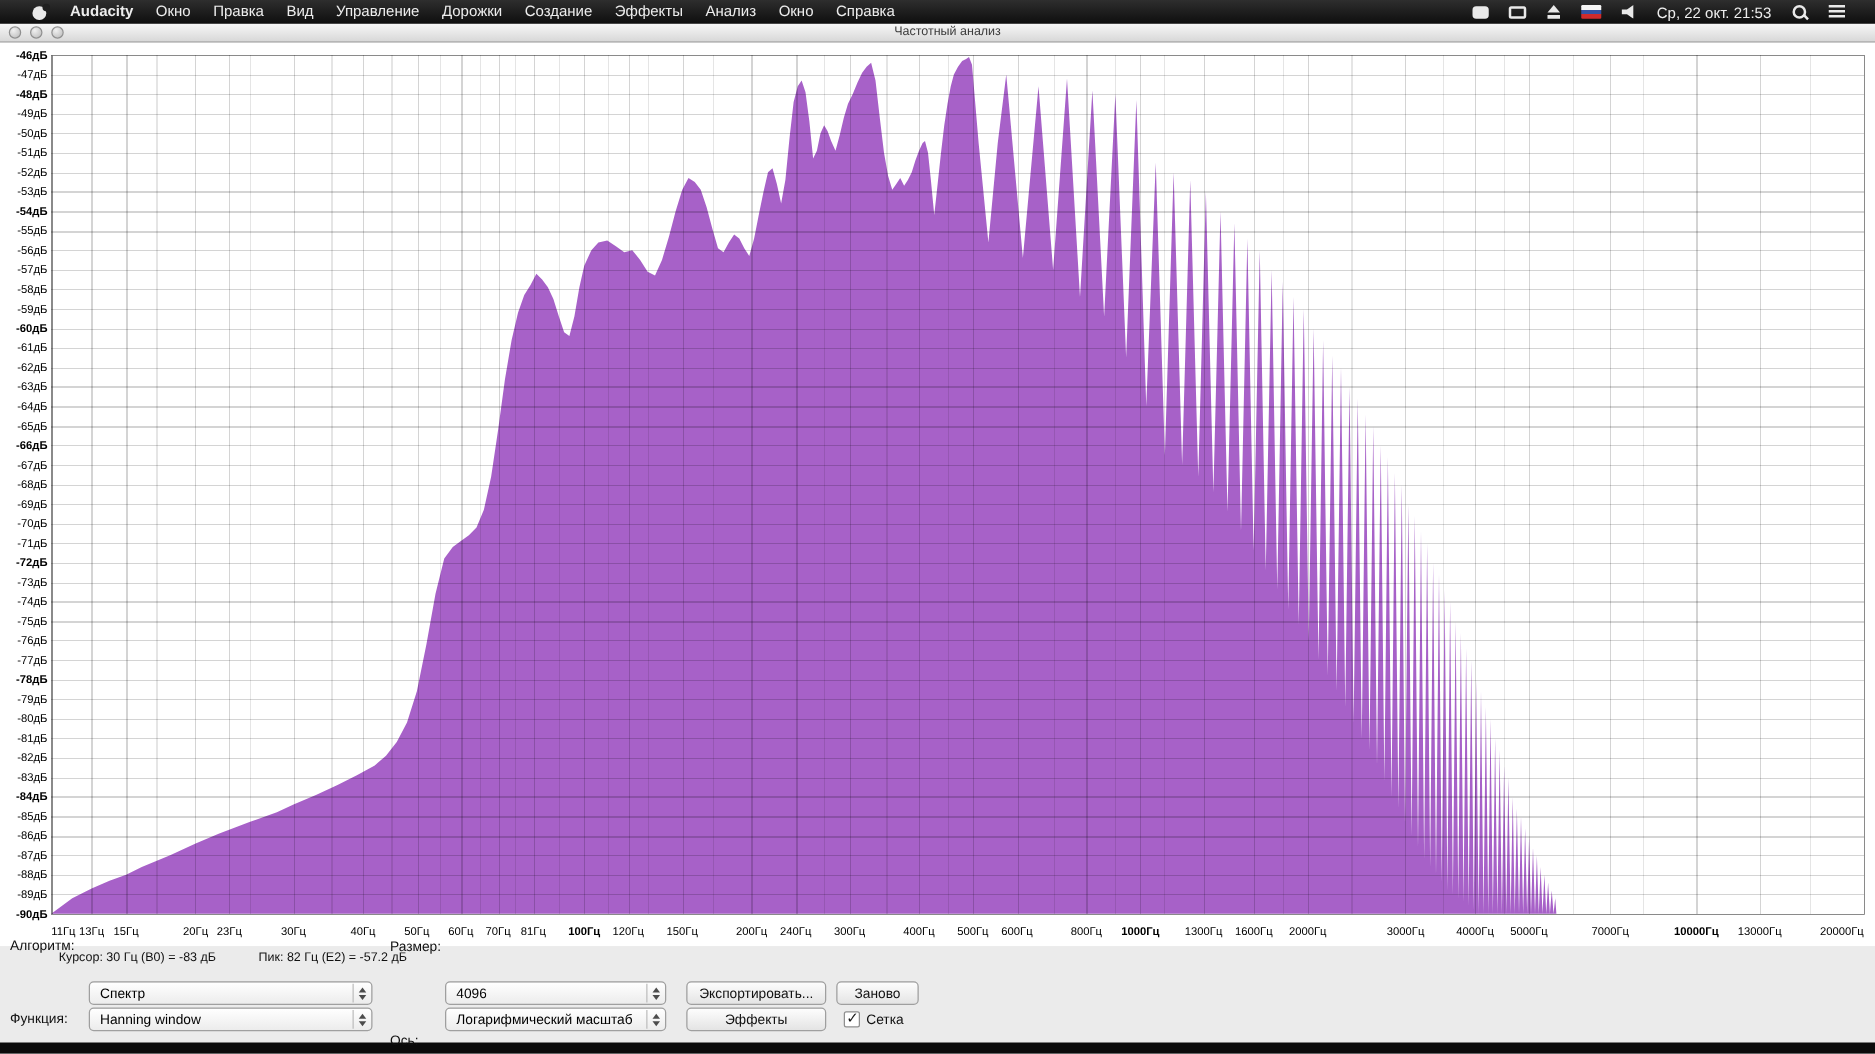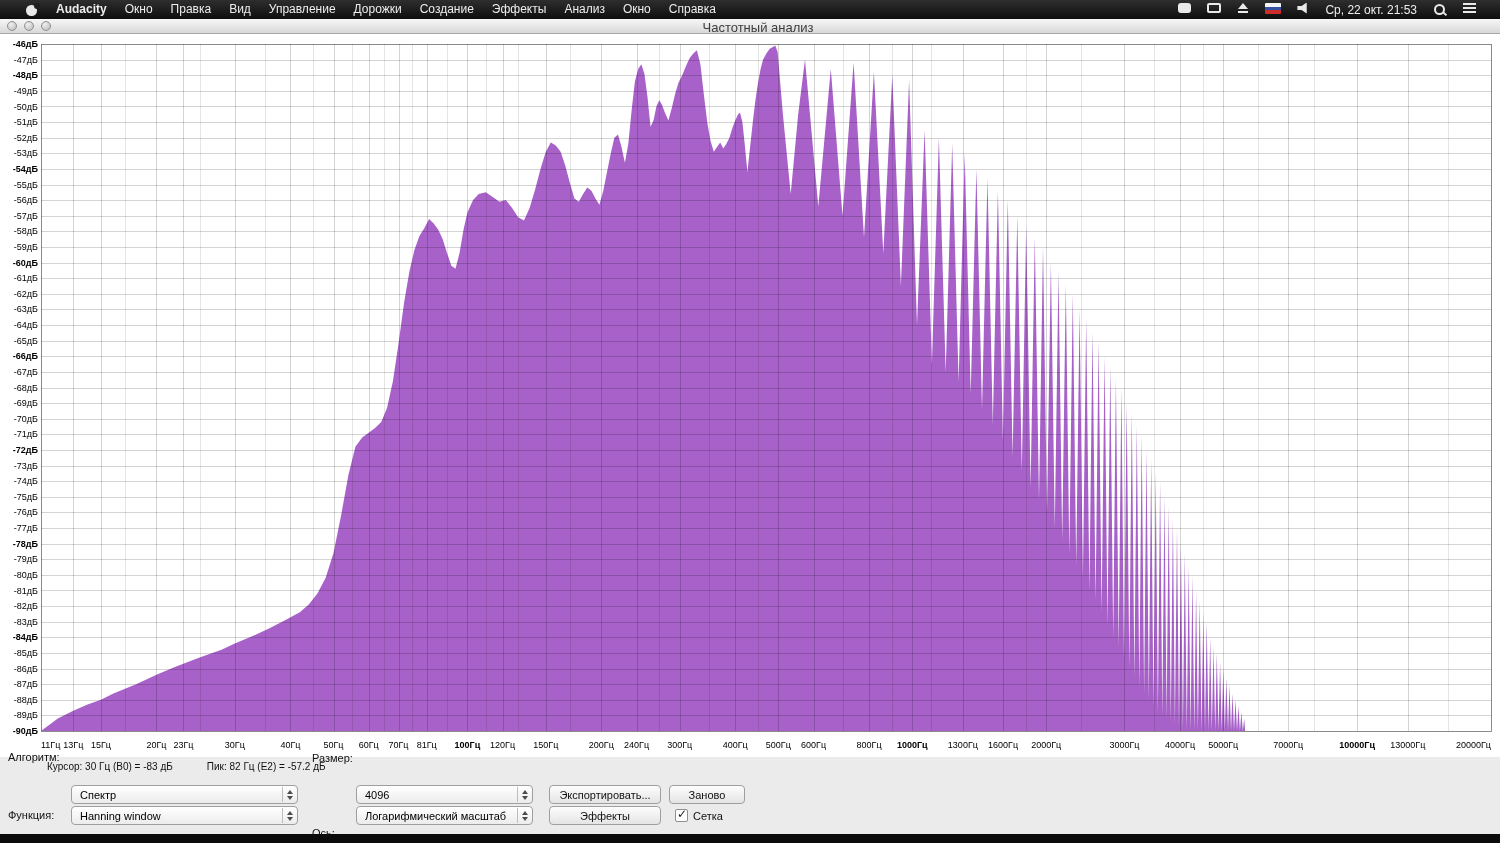--- a/index.html
+++ b/index.html
@@ -8,39 +8,39 @@
 
   
   .menubar{position:absolute;left:0;top:0;width:100%;height:19px;background:linear-gradient(#2e2e2e,#0e0e0e);
            color:#ededed;display:flex;align-items:center;font-size:12px;box-sizing:border-box;padding:0 18px;z-index:5}
   .menu-item{padding:0 9px;line-height:19px;white-space:nowrap;cursor:default}
   .menu-item.app-name{font-weight:bold}
   .apple-wrap{padding:0 9px 0 8px;display:flex;align-items:center}
   .apple-icon{position:relative;width:12px;height:13px}
   .apple-icon::before{content:"";position:absolute;left:0;top:2px;width:11px;height:11px;background:#e9e9e9;border-radius:48%}
   .apple-icon::after{content:"";position:absolute;right:-2px;top:0;width:6px;height:6px;background:#1f1f1f;border-radius:50%}
-  .menubar-right{margin-left:auto;display:flex;gap:16px;padding-right:6px}
+  .menubar-right{margin-left:auto;display:flex;align-items:center;gap:16px;padding-right:6px}
   .chat-icon{width:13px;height:10px;background:#e9e9e9;border-radius:3px}
   .display-icon{width:14px;height:10px;border:2px solid #e9e9e9;border-radius:2px;box-sizing:border-box}
   .eject-icon{width:12px;height:11px;position:relative}
   .eject-icon::before{content:"";position:absolute;left:1px;top:0;border-left:5px solid transparent;border-right:5px solid transparent;border-bottom:6px solid #e9e9e9}
   .eject-icon::after{content:"";position:absolute;left:1px;top:8px;width:10px;height:2.5px;background:#e9e9e9}
   .flag-icon{width:16px;height:11px;background:linear-gradient(#f5f5f5 0 33%,#3353a4 33% 66%,#cf2b2b 66% 100%);border-radius:1px}
   .volume-icon{width:12px;height:11px;background:#e9e9e9;clip-path:polygon(0 32%,35% 32%,78% 0,78% 100%,35% 68%,0 68%)}
   .clock{white-space:nowrap}
   .spotlight-icon{width:14px;height:14px;position:relative}
   .spotlight-icon::before{content:"";position:absolute;left:1px;top:1px;width:7px;height:7px;border:2px solid #e9e9e9;border-radius:50%}
   .spotlight-icon::after{content:"";position:absolute;left:10px;top:10px;width:4px;height:2px;background:#e9e9e9;transform:rotate(45deg)}
   .list-icon{width:13px;height:11px;position:relative}
   .list-icon::before{content:"";position:absolute;left:0;top:0;width:13px;height:2px;background:#e9e9e9;box-shadow:0 4px 0 #e9e9e9,0 8px 0 #e9e9e9}
 
   
   .titlebar{position:absolute;left:0;top:19px;width:100%;height:15px;background:linear-gradient(#f7f7f7,#d8d8d8);
             border-bottom:1px solid #a6a6a6;box-sizing:border-box;z-index:4}
-  .titlebar-title{position:absolute;left:16px;right:0;top:1px;text-align:center;font-size:13px;color:#3c3c3c}
+  .titlebar-title{position:absolute;left:16px;right:0;top:1px;text-align:center;font-size:10px;color:#3c3c3c}
   .traffic-lights{position:absolute;left:7px;top:2px;display:flex;gap:7px}
   .tl{width:10px;height:10px;border-radius:50%;background:radial-gradient(circle at 35% 30%,#f0f0f0,#b9b9b9);
       border:1px solid #909090;box-sizing:border-box}
 
   
   #plot-svg{position:absolute;left:0;top:34px}
   #plot-svg text{font-family:"Liberation Sans","DejaVu Sans",sans-serif}
 
   
   .lower-panel{position:absolute;left:0;top:757px;width:100%;height:77px;background:#ebebeb}
@@ -310,21 +310,21 @@
   </div>
   <div class="ctl-label" style="left:312px;top:749px">Размер:</div>
   <div class="dropdown" style="left:356px;top:785px;width:177px">
     <span class="dd-value">4096</span>
     <span class="dd-stepper">
         <i class="up"></i>
         <i class="dn"></i>
       </span>
   </div>
   <div class="btn" style="left:549px;top:785px;width:112px">Экспортировать...</div>
-  <div class="btn" style="left:669px;top:785px;width:76px">Заново</div>
+  <div class="btn" style="left:669px;top:785px;width:66px">Заново</div>
 
   <div class="ctl-label" style="left:8px;top:806px">Функция:</div>
   <div class="dropdown" style="left:71px;top:806px;width:227px">
     <span class="dd-value">Hanning window</span>
     <span class="dd-stepper">
         <i class="up"></i>
         <i class="dn"></i>
       </span>
   </div>
   <div class="ctl-label" style="left:312px;top:824px">Ось:</div>

